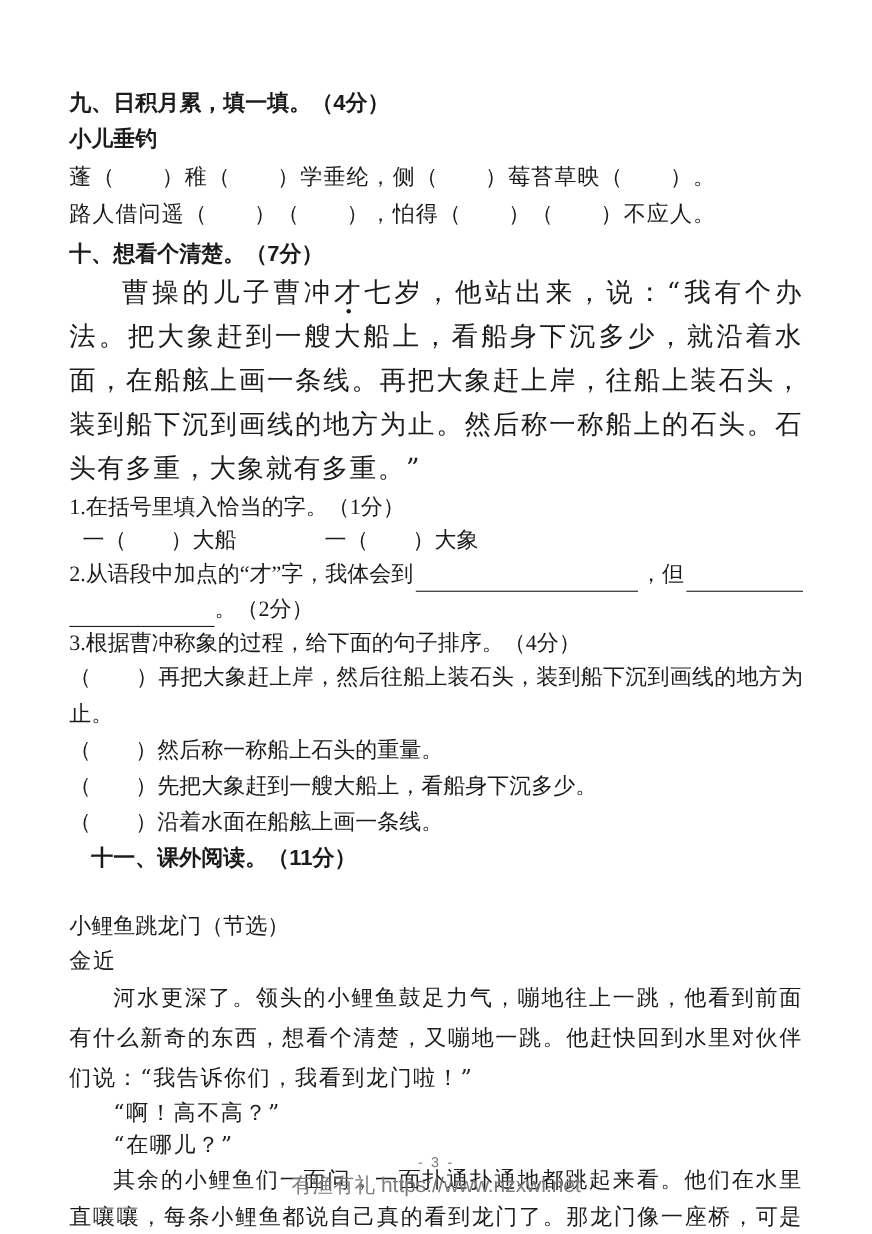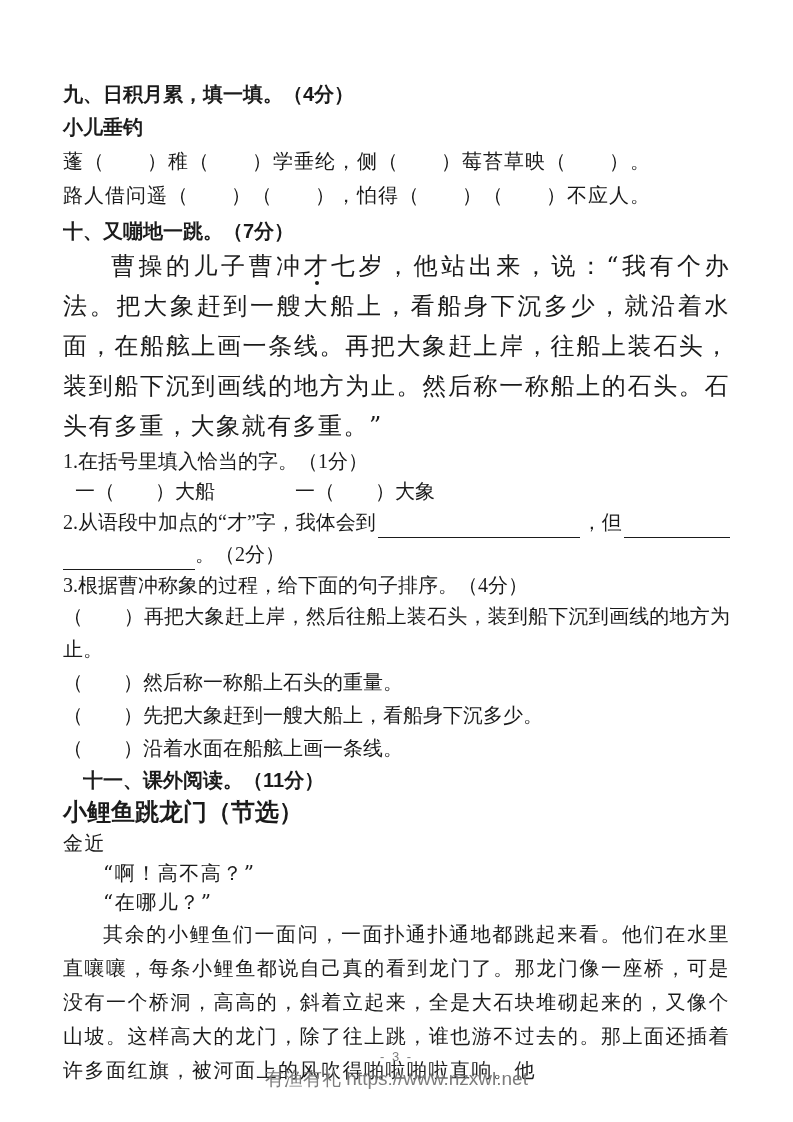--- a/index.html
+++ b/index.html
@@ -58,23 +58,24 @@
     border-bottom: 1px solid #1b1b1b;
     height: 24px;
   }
   .blank-grow-a { flex: 1.9 1 0; margin: 0 2px; }
   .blank-grow-b { flex: 1 1 0; margin-left: 2px; }
   .blank-fixed { width: 132px; vertical-align: bottom; }
   .q3-item { line-height: 33px; text-align: justify; text-align-last: left; }
   .s11-heading { line-height: 31px; margin-left: 20px; }
   .reading-title {
     font-family: "Liberation Sans", sans-serif;
-    font-weight: 700;
-    font-size: 24px;
+    font-weight: 400;
+    font-size: 20px;
     line-height: 32px;
+    margin-top: 30px;
   }
   .reading-author { font-size: 20px; line-height: 31px; }
   .reading-para {
     font-size: 20px;
     line-height: 36px;
     text-indent: 2em;
     text-align: justify;
     text-align-last: left;
   }
   .dialog-para { line-height: 29px; text-indent: 2em; }
@@ -117,21 +118,21 @@
 <div class="page">
 
   <div>
     <div class="heading">九、日积月累，填一填。（4分）</div>
     <div class="poem-title center">小儿垂钓</div>
     <div class="poem-line center">蓬（　　）稚（　　）学垂纶，侧（　　）莓苔草映（　　）。</div>
     <div class="poem-line center">路人借问遥（　　）（　　），怕得（　　）（　　）不应人。</div>
   </div>
 
   <div>
-    <div class="heading s10-heading">十、又嘣地一跳。（7分）</div>
+    <div class="heading s10-heading">十、想看个清楚。（7分）</div>
     <div class="passage kai"><span>曹操的儿子曹冲</span><span class="emph">才</span><span>七岁，他站出来，说：“我有个办法。把大象赶到一艘大船上，看船身下沉多少，就沿着水面，在船舷上画一条线。再把大象赶上岸，往船上装石头，装到船下沉到画线的地方为止。然后称一称船上的石头。石头有多重，大象就有多重。”</span></div>
 
     <div class="q-label">1.在括号里填入恰当的字。（1分）</div>
     <div class="q1-row">
       <span class="q1-item1">一（　　）大船</span><span>一（　　）大象</span>
     </div>
 
     <div class="q2-line1">
       <span>2.从语段中加点的“才”字，我体会到</span>
         <span class="blank blank-grow-a"></span>
@@ -146,20 +147,21 @@
     <div class="q3-item">（　　）再把大象赶上岸，然后往船上装石头，装到船下沉到画线的地方为止。</div>
     <div class="q3-item">（　　）然后称一称船上石头的重量。</div>
     <div class="q3-item">（　　）先把大象赶到一艘大船上，看船身下沉多少。</div>
     <div class="q3-item">（　　）沿着水面在船舷上画一条线。</div>
   </div>
 
   <div>
     <div class="heading s11-heading">十一、课外阅读。（11分）</div>
     <div class="reading-title center">小鲤鱼跳龙门（节选）</div>
     <div class="reading-author center kai">金近</div>
+    <div class="reading-para kai">河水更深了。领头的小鲤鱼鼓足力气，嘣地往上一跳，他看到前面有什么新奇的东西，想看个清楚，又嘣地一跳。他赶快回到水里对伙伴们说：“我告诉你们，我看到龙门啦！”</div>
     <div class="dialog-para kai">“啊！高不高？”</div>
     <div class="dialog-para kai">“在哪儿？”</div>
     <div class="reading-para para-last kai">其余的小鲤鱼们一面问，一面扑通扑通地都跳起来看。他们在水里直嚷嚷，每条小鲤鱼都说自己真的看到龙门了。那龙门像一座桥，可是没有一个桥洞，高高的，斜着立起来，全是大石块堆砌起来的，又像个山坡。这样高大的龙门，除了往上跳，谁也游不过去的。那上面还插着许多面红旗，被河面上的风吹得啪啦啪啦直响。他</div>
   </div>
 
   <div class="footer">
     <div class="page-number">- 3 -</div>
     <div class="site-line">有渔有礼 https://www.nzxwl.net</div>
   </div>
 

